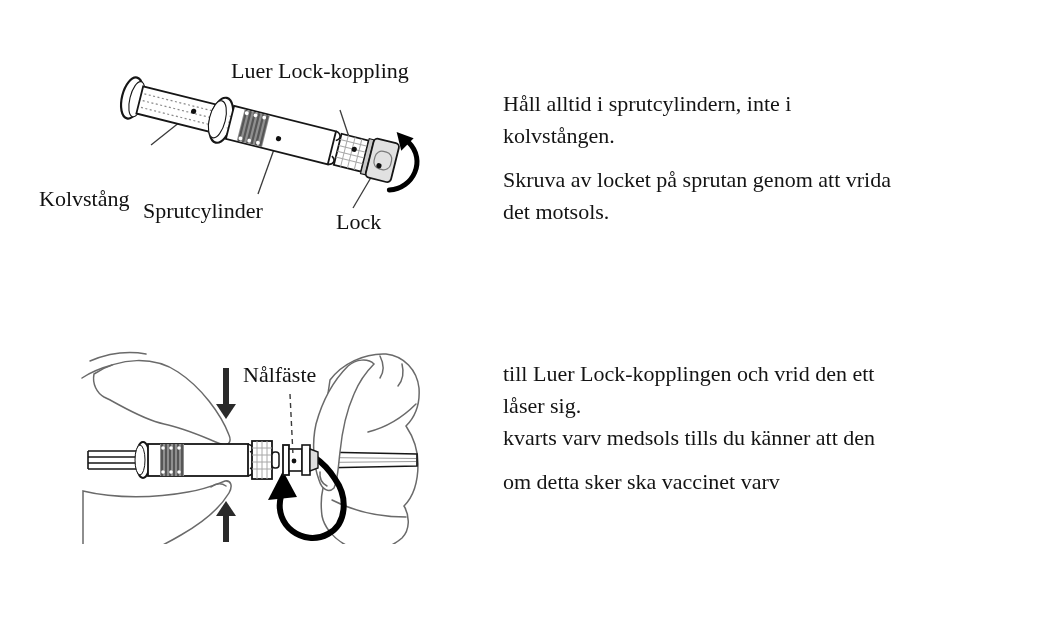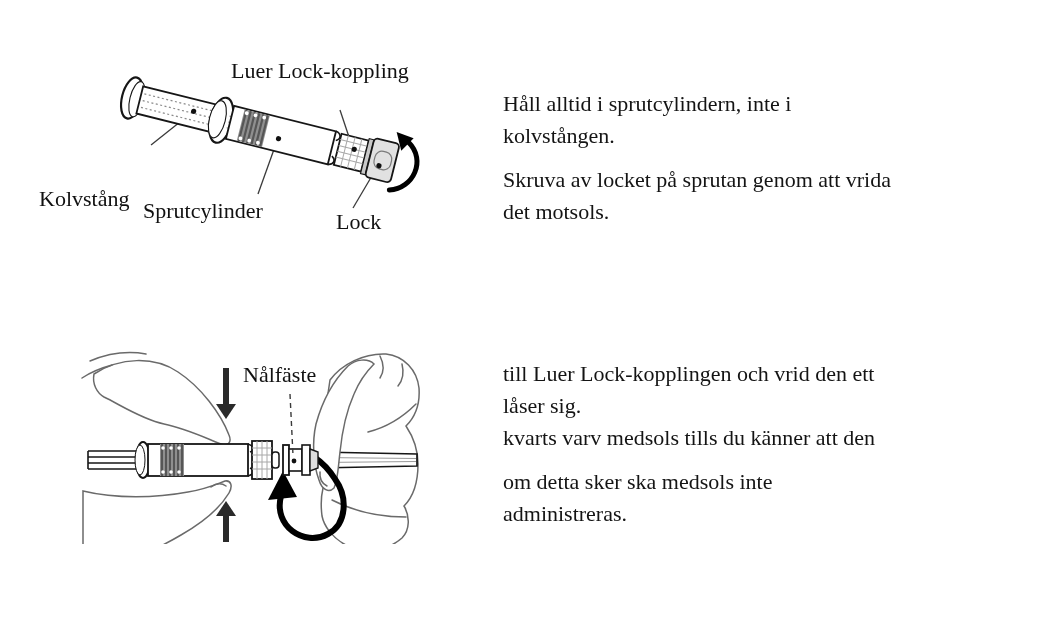--- a/index.html
+++ b/index.html
@@ -228,18 +228,17 @@
 
   <div class="fig-label" style="left:243px; top:363px;">Nålfäste</div>
 
   <div class="textcol" style="left:503px; top:346px;">
     <div class="para">
       <div class="line">till Luer Lock-kopplingen och vrid den ett</div>
       <div class="line">låser sig.</div>
       <div class="line">kvarts varv medsols tills du känner att den</div>
     </div>
     <div class="para">
-      <div class="line">om detta sker ska medsols inte</div>
-      <div class="line">administreras.</div>
+      <div class="line">om detta sker ska vaccinet varv</div>
     </div>
   </div>
 
 </div>
 
 </body></html>

